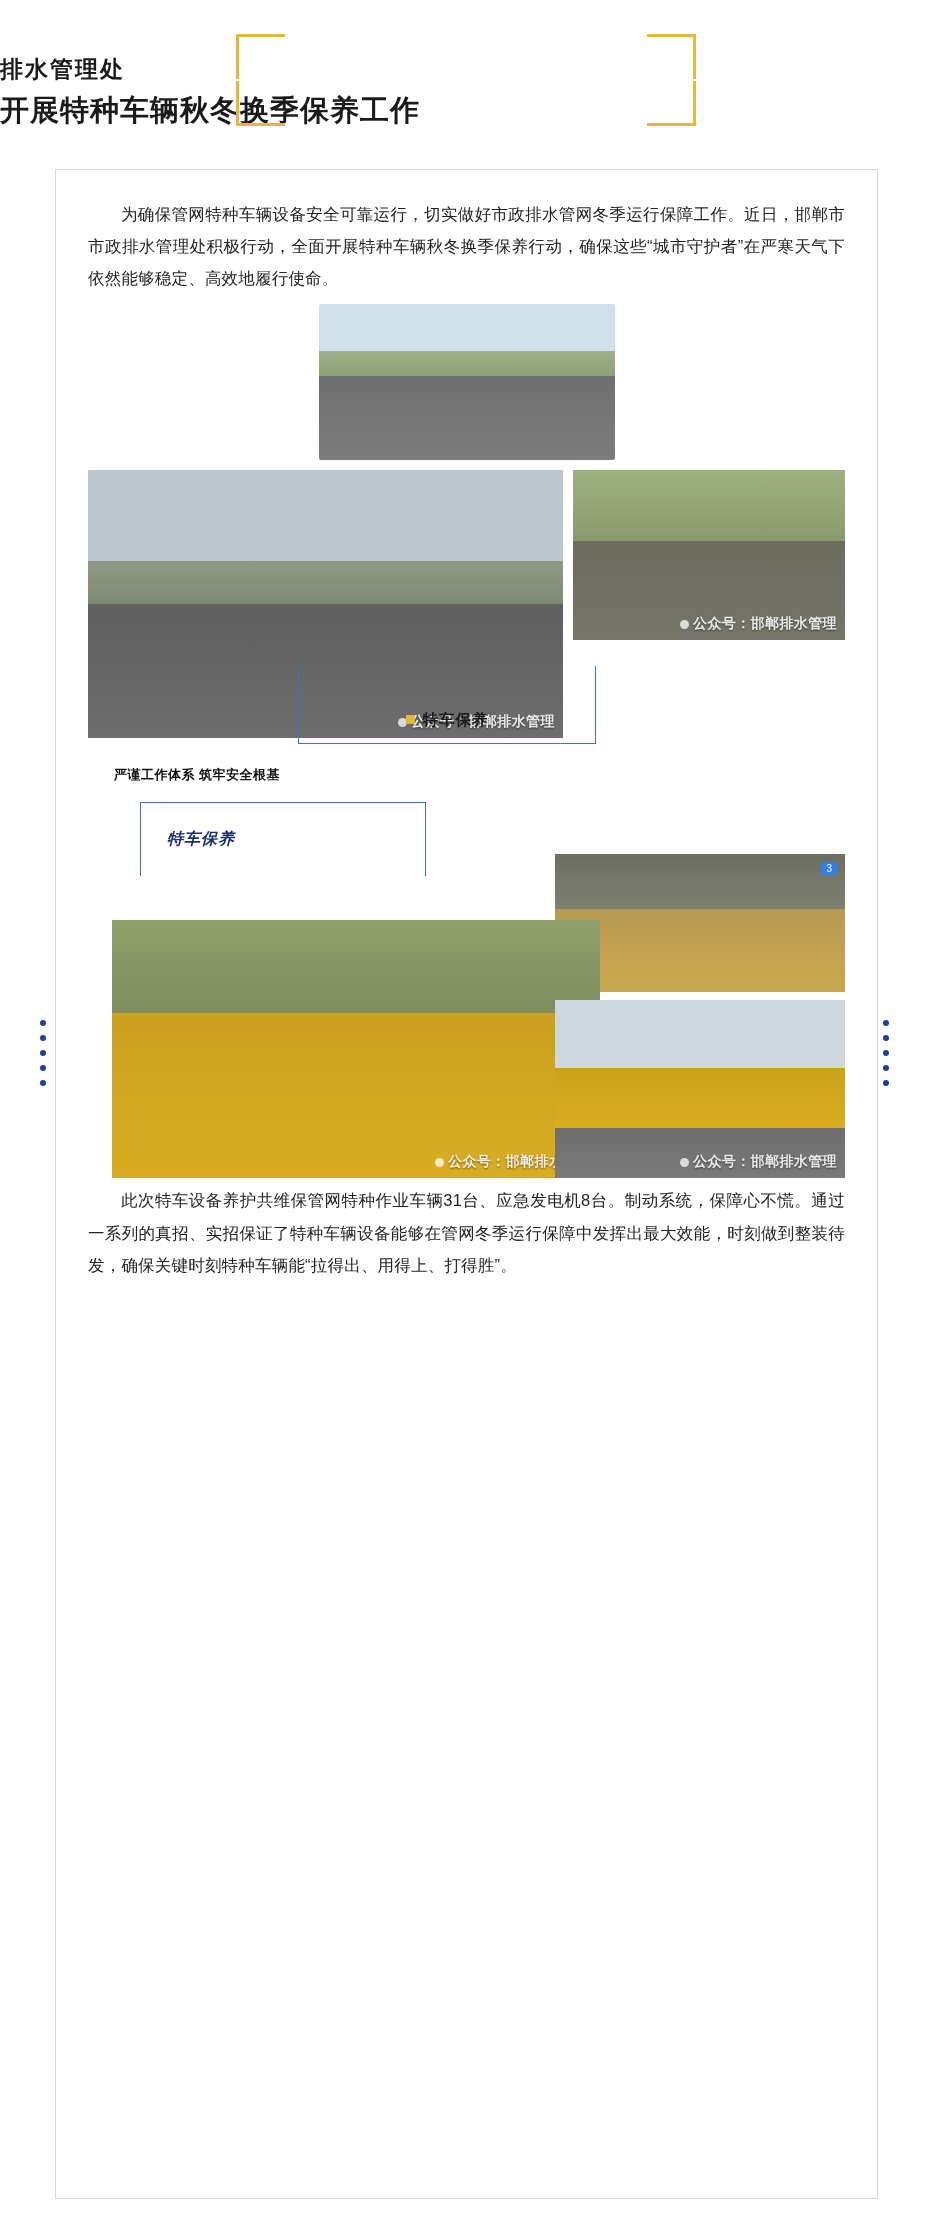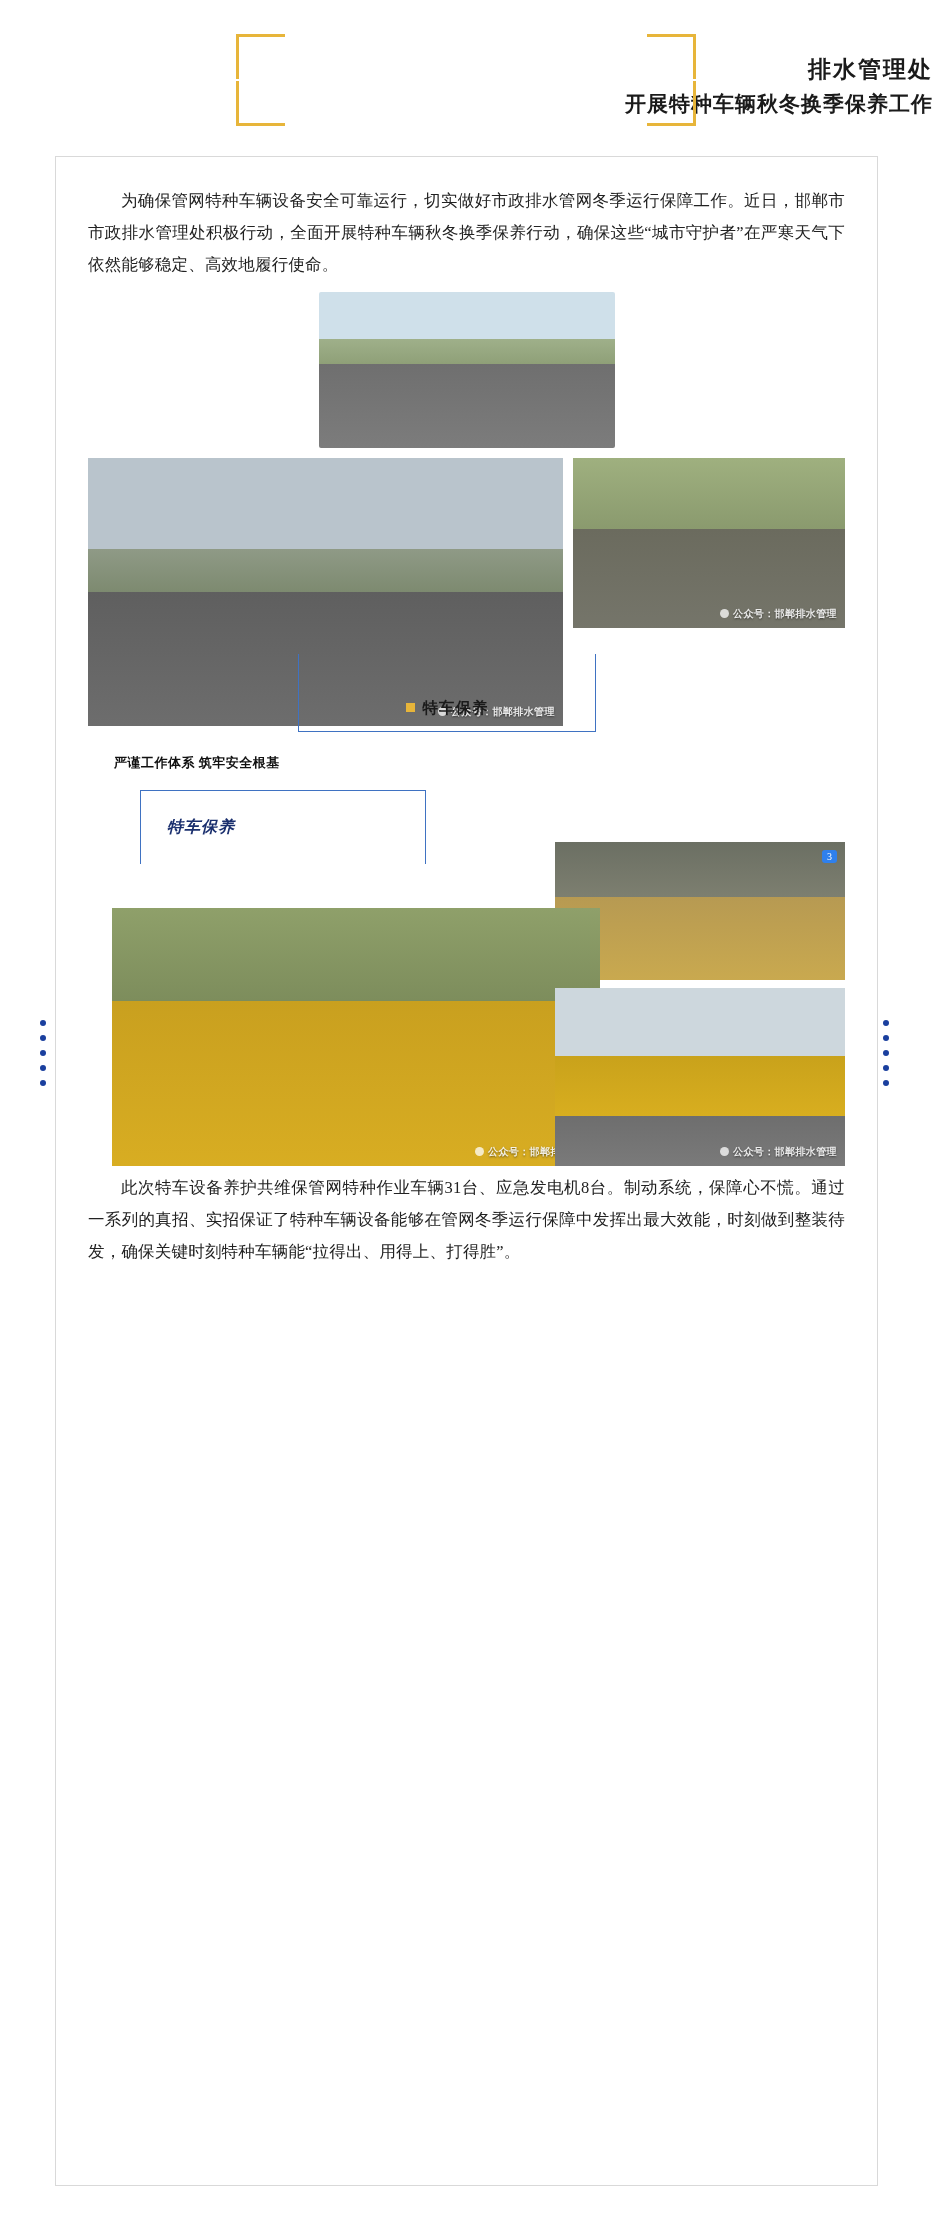--- a/index.html
+++ b/index.html
@@ -17,21 +17,21 @@
     box-sizing:border-box;
     padding:0;
     overflow:hidden;
   }
 
   
   .header{
     position:relative;
     margin:28px 0 0 0;
     padding:24px 0 18px 0;
-    text-align:right;
+    text-align:left;
   }
   .header-frame{
     position:absolute;
     top:6px;
     left:236px;
     width:460px;
     height:92px;
     pointer-events:none;
   }
   .corner{
@@ -46,37 +46,36 @@
   .corner.br{right:0;bottom:0;border-right:3px solid #e7b53a;border-bottom:3px solid #e7b53a;}
 
   .title-line1{
     font-size:23px;
     font-weight:bold;
     letter-spacing:2px;
     color:#1a1a1a;
     line-height:1.5;
   }
   .title-line2{
-    font-size:21px;
+    font-size:29px;
     font-weight:bold;
     letter-spacing:1px;
     color:#1a1a1a;
     line-height:1.6;
   }
 
   
   .body-frame{
     position:relative;
     margin:18px 55px 0 55px;
     border:1px solid #d9d9d9;
     box-sizing:border-box;
     padding:28px 32px 34px 32px;
     background:#fff;
     min-height:2030px;
-    font-family:Liberation Serif, serif;
   }
 
   p.para{
     font-size:16.5px;
     line-height:1.95;
     text-align:justify;
     text-justify:inter-ideograph;
     margin:0 0 10px 0;
     text-indent:2em;
     color:#222;
@@ -95,21 +94,21 @@
   .img-wrap{position:relative;display:block;}
   .photo{
     position:relative;
     overflow:hidden;
     background:#c9c9c9;
   }
   .watermark{
     position:absolute;
     right:8px;
     bottom:7px;
-    font-size:10px;
+    font-size:14px;
     color:rgba(255,255,255,.88);
     letter-spacing:.4px;
     text-shadow:0 1px 2px rgba(0,0,0,.5);
     white-space:nowrap;
   }
   .wm-dot{
     display:inline-block;width:9px;height:9px;border-radius:50%;
     background:rgba(255,255,255,.75);margin-right:4px;vertical-align:-1px;
   }
 

